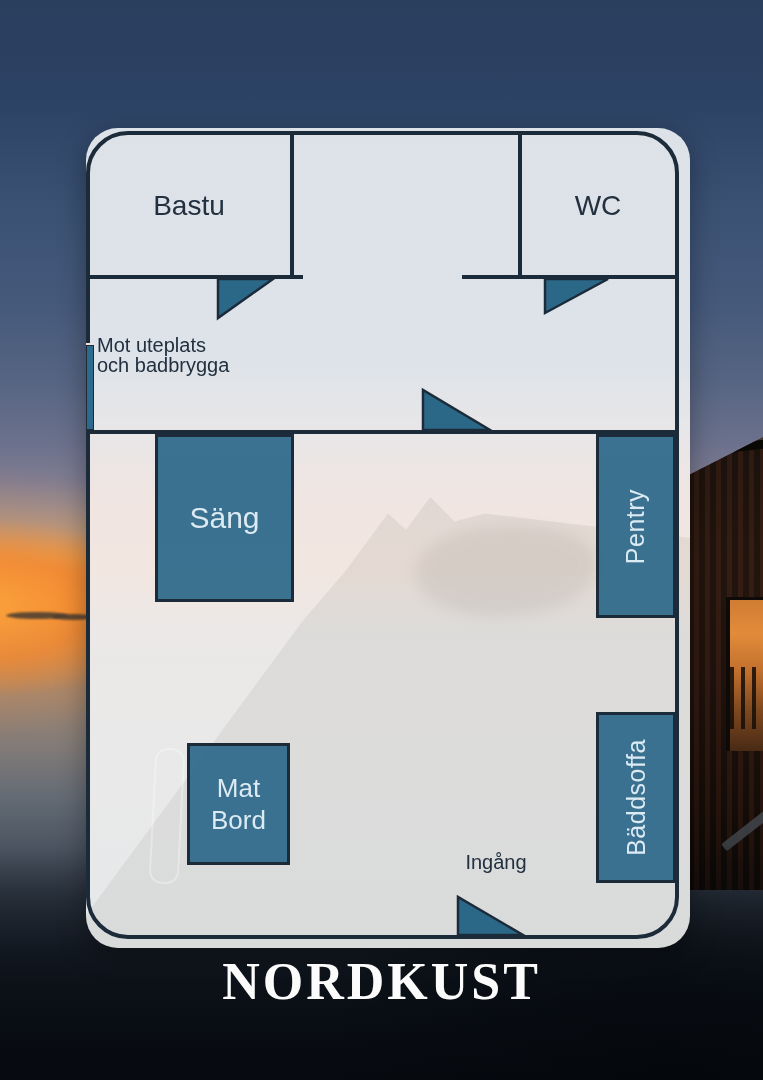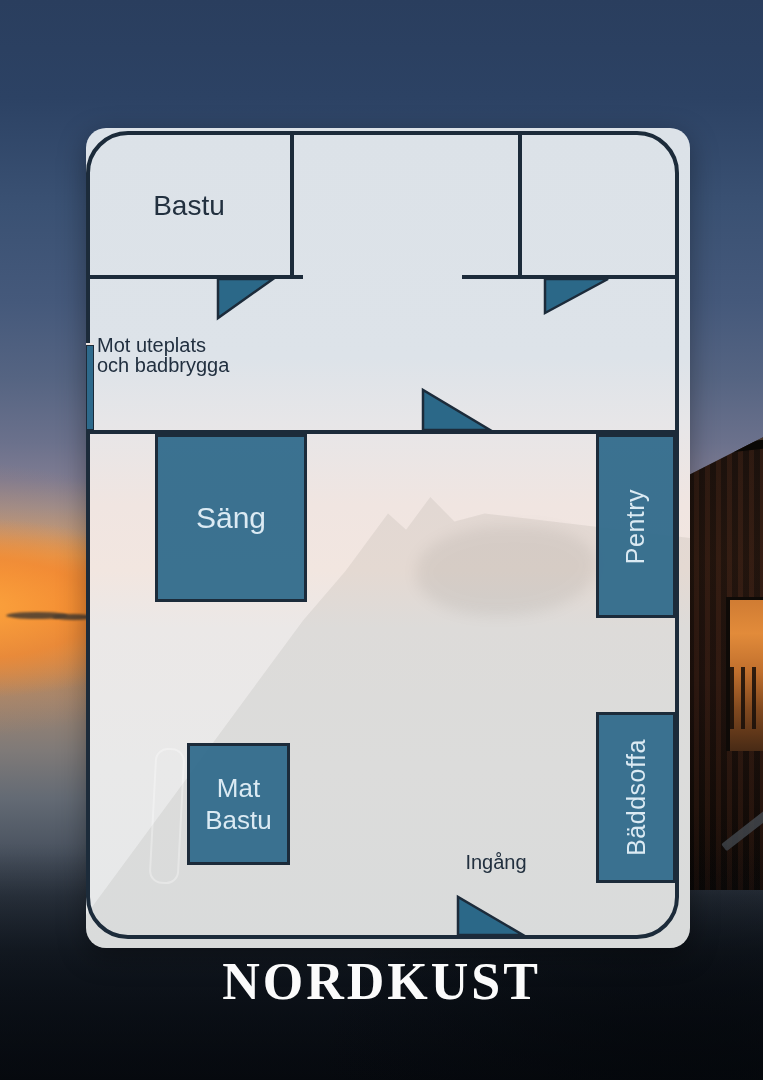--- a/index.html
+++ b/index.html
@@ -52,21 +52,21 @@
     background:repeating-linear-gradient(90deg,#150d08 0 4px, rgba(0,0,0,0) 4px 11px);
     opacity:.85;
   }
   .deck-edge{
     position:absolute;left:718px;top:826px;width:56px;height:9px;background:#43484e;
     transform:rotate(-38deg);opacity:.85;border-radius:2px;
   }
   
   .panel{
     position:absolute;left:86px;top:128px;width:604px;height:820px;
-    border-radius:20px;overflow:hidden;
+    border-radius:32px;overflow:hidden;
     background:linear-gradient(180deg,
       #dce2e8 0%, #dde3e9 28%, #e7e6e8 36%, #f0e5e1 46%, #f2e6e0 54%,
       #ebe8e7 61%, #e9e9e9 78%, #e6e8e9 100%);
     box-shadow:0 8px 28px rgba(0,0,0,.35);
   }
   
   .see-headland{
     position:absolute;inset:0;background:#55554f;opacity:.09;
     clip-path:polygon(0% 100%, 0% 96%, 10% 86%, 19% 77%, 27% 69%, 36% 60%,
       43% 54%, 47% 50%, 50% 47%, 53% 49%, 57% 45%, 61% 48%, 66% 47%, 100% 50%,
@@ -96,21 +96,21 @@
     position:absolute;left:0;top:217px;width:8px;height:85px;
     background:#2e6a8c;border:1px solid #1c2b3a;box-sizing:border-box;
   }
   .door-svg{position:absolute;inset:0;pointer-events:none;}
   
   .furn{
     position:absolute;background:rgba(45,104,138,.93);border:3px solid #1c2b3a;
     box-sizing:border-box;display:flex;align-items:center;justify-content:center;
     color:#dbeaf3;text-align:center;
   }
-  .furn.sang{left:69px;top:306px;width:152px;height:168px;font-size:30px;}
+  .furn.sang{left:69px;top:306px;width:139px;height:168px;font-size:30px;}
   .furn.pentry{left:510px;top:306px;width:80px;height:184px;font-size:25px;}
   .furn.matbord{left:101px;top:615px;width:103px;height:122px;font-size:26px;line-height:32px;}
   .furn.baddsoffa{left:510px;top:584px;width:80px;height:171px;font-size:25px;}
   .v-label{transform:rotate(-90deg);white-space:nowrap;letter-spacing:.5px;}
   
   .room-label{
     position:absolute;display:flex;align-items:center;justify-content:center;
     color:#22303f;font-size:28px;text-align:center;line-height:34px;
   }
   .room-label.bastu{left:2px;top:7px;width:202px;height:142px;}
@@ -162,33 +162,36 @@
   <svg class="door-svg" width="604" height="820" viewBox="0 0 604 820">
     <polygon points="132,151 187,151 132,190" fill="#2b6888" stroke="#1c2b3a" stroke-width="2.5"></polygon>
     <polygon points="459,151 522,151 459,185" fill="#2b6888" stroke="#1c2b3a" stroke-width="2.5"></polygon>
     <polygon points="337,262 337,302 404,302" fill="#2b6888" stroke="#1c2b3a" stroke-width="2.5"></polygon>
     <polygon points="372,769 372,807 437,807" fill="#2b6888" stroke="#1c2b3a" stroke-width="2.5"></polygon>
   </svg>
 
   <div class="room-label bastu">
     <span class="pre">Bastu</span>
   </div>
+  <div class="room-label wc">
+    <span class="pre">WC</span>
+  </div>
 
   <div class="note pre">Mot uteplats
 och badbrygga</div>
   <div class="ingang">Ingång</div>
 
   <div class="furn sang">
     <span class="pre">Säng</span>
   </div>
   <div class="furn pentry">
     <span class="v-label">Pentry</span>
   </div>
   <div class="furn matbord">
     <span class="pre">Mat
-Bastu</span>
+Bord</span>
   </div>
   <div class="furn baddsoffa">
     <span class="v-label">Bäddsoffa</span>
   </div>
 </div>
 
 <div class="brand">NORDKUST</div>
 
 </body></html>

